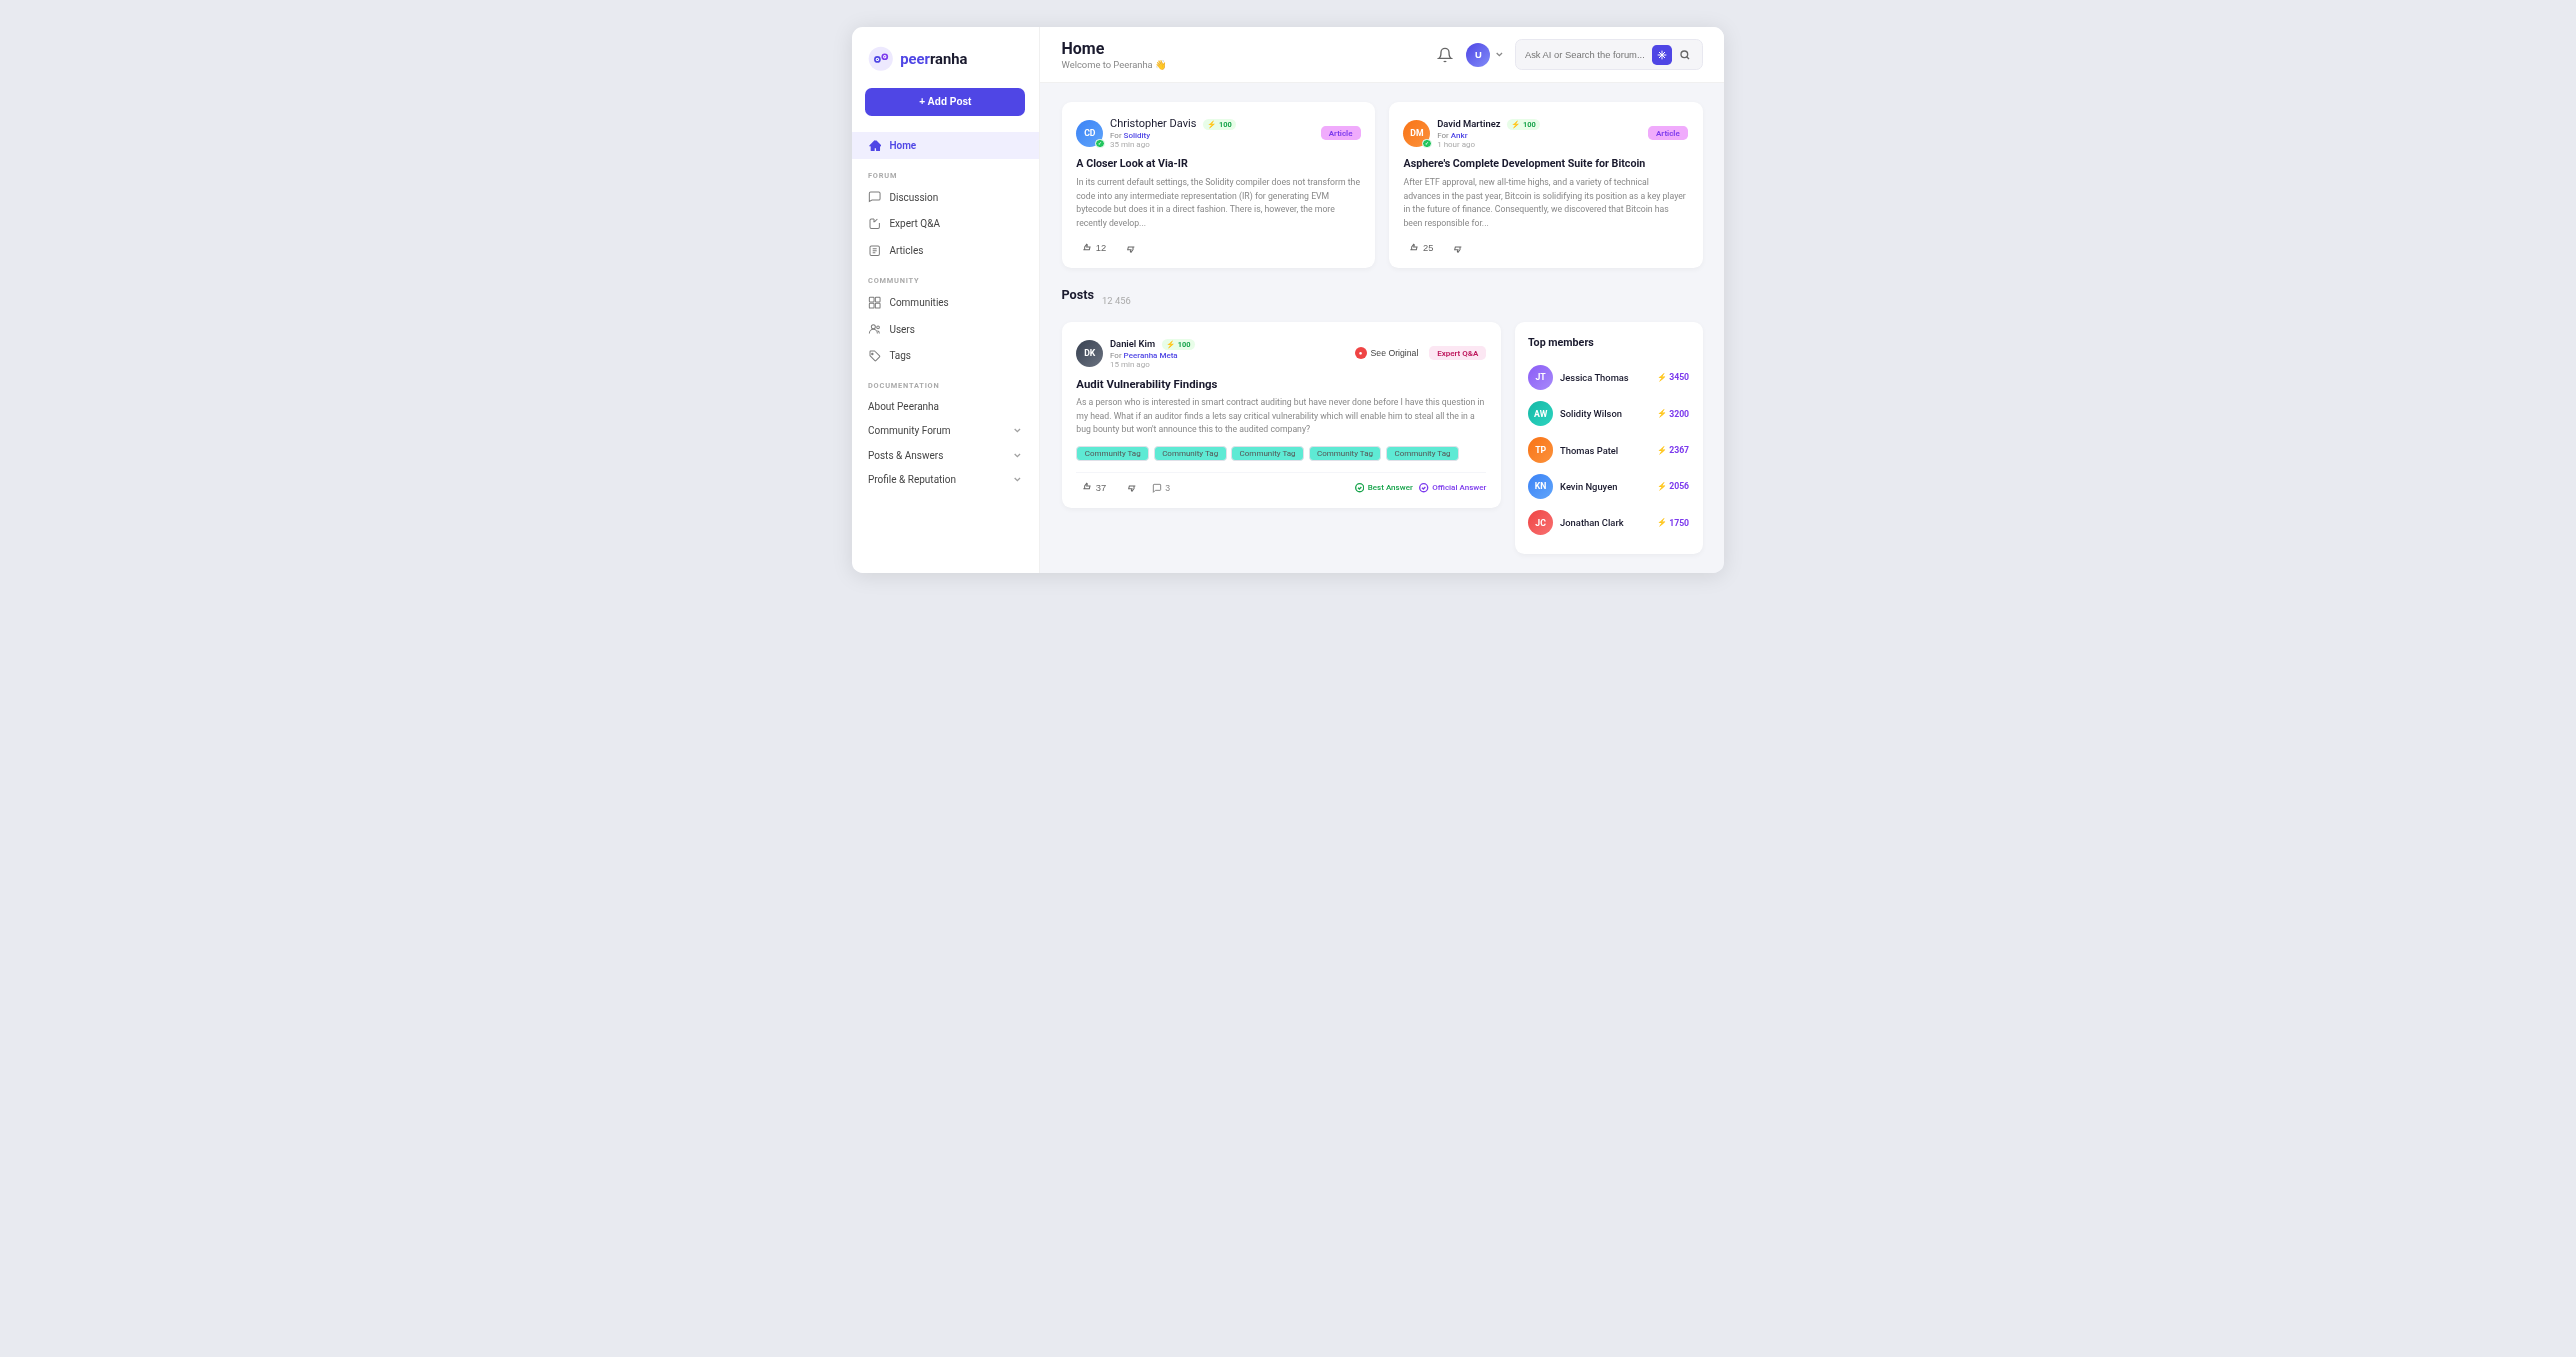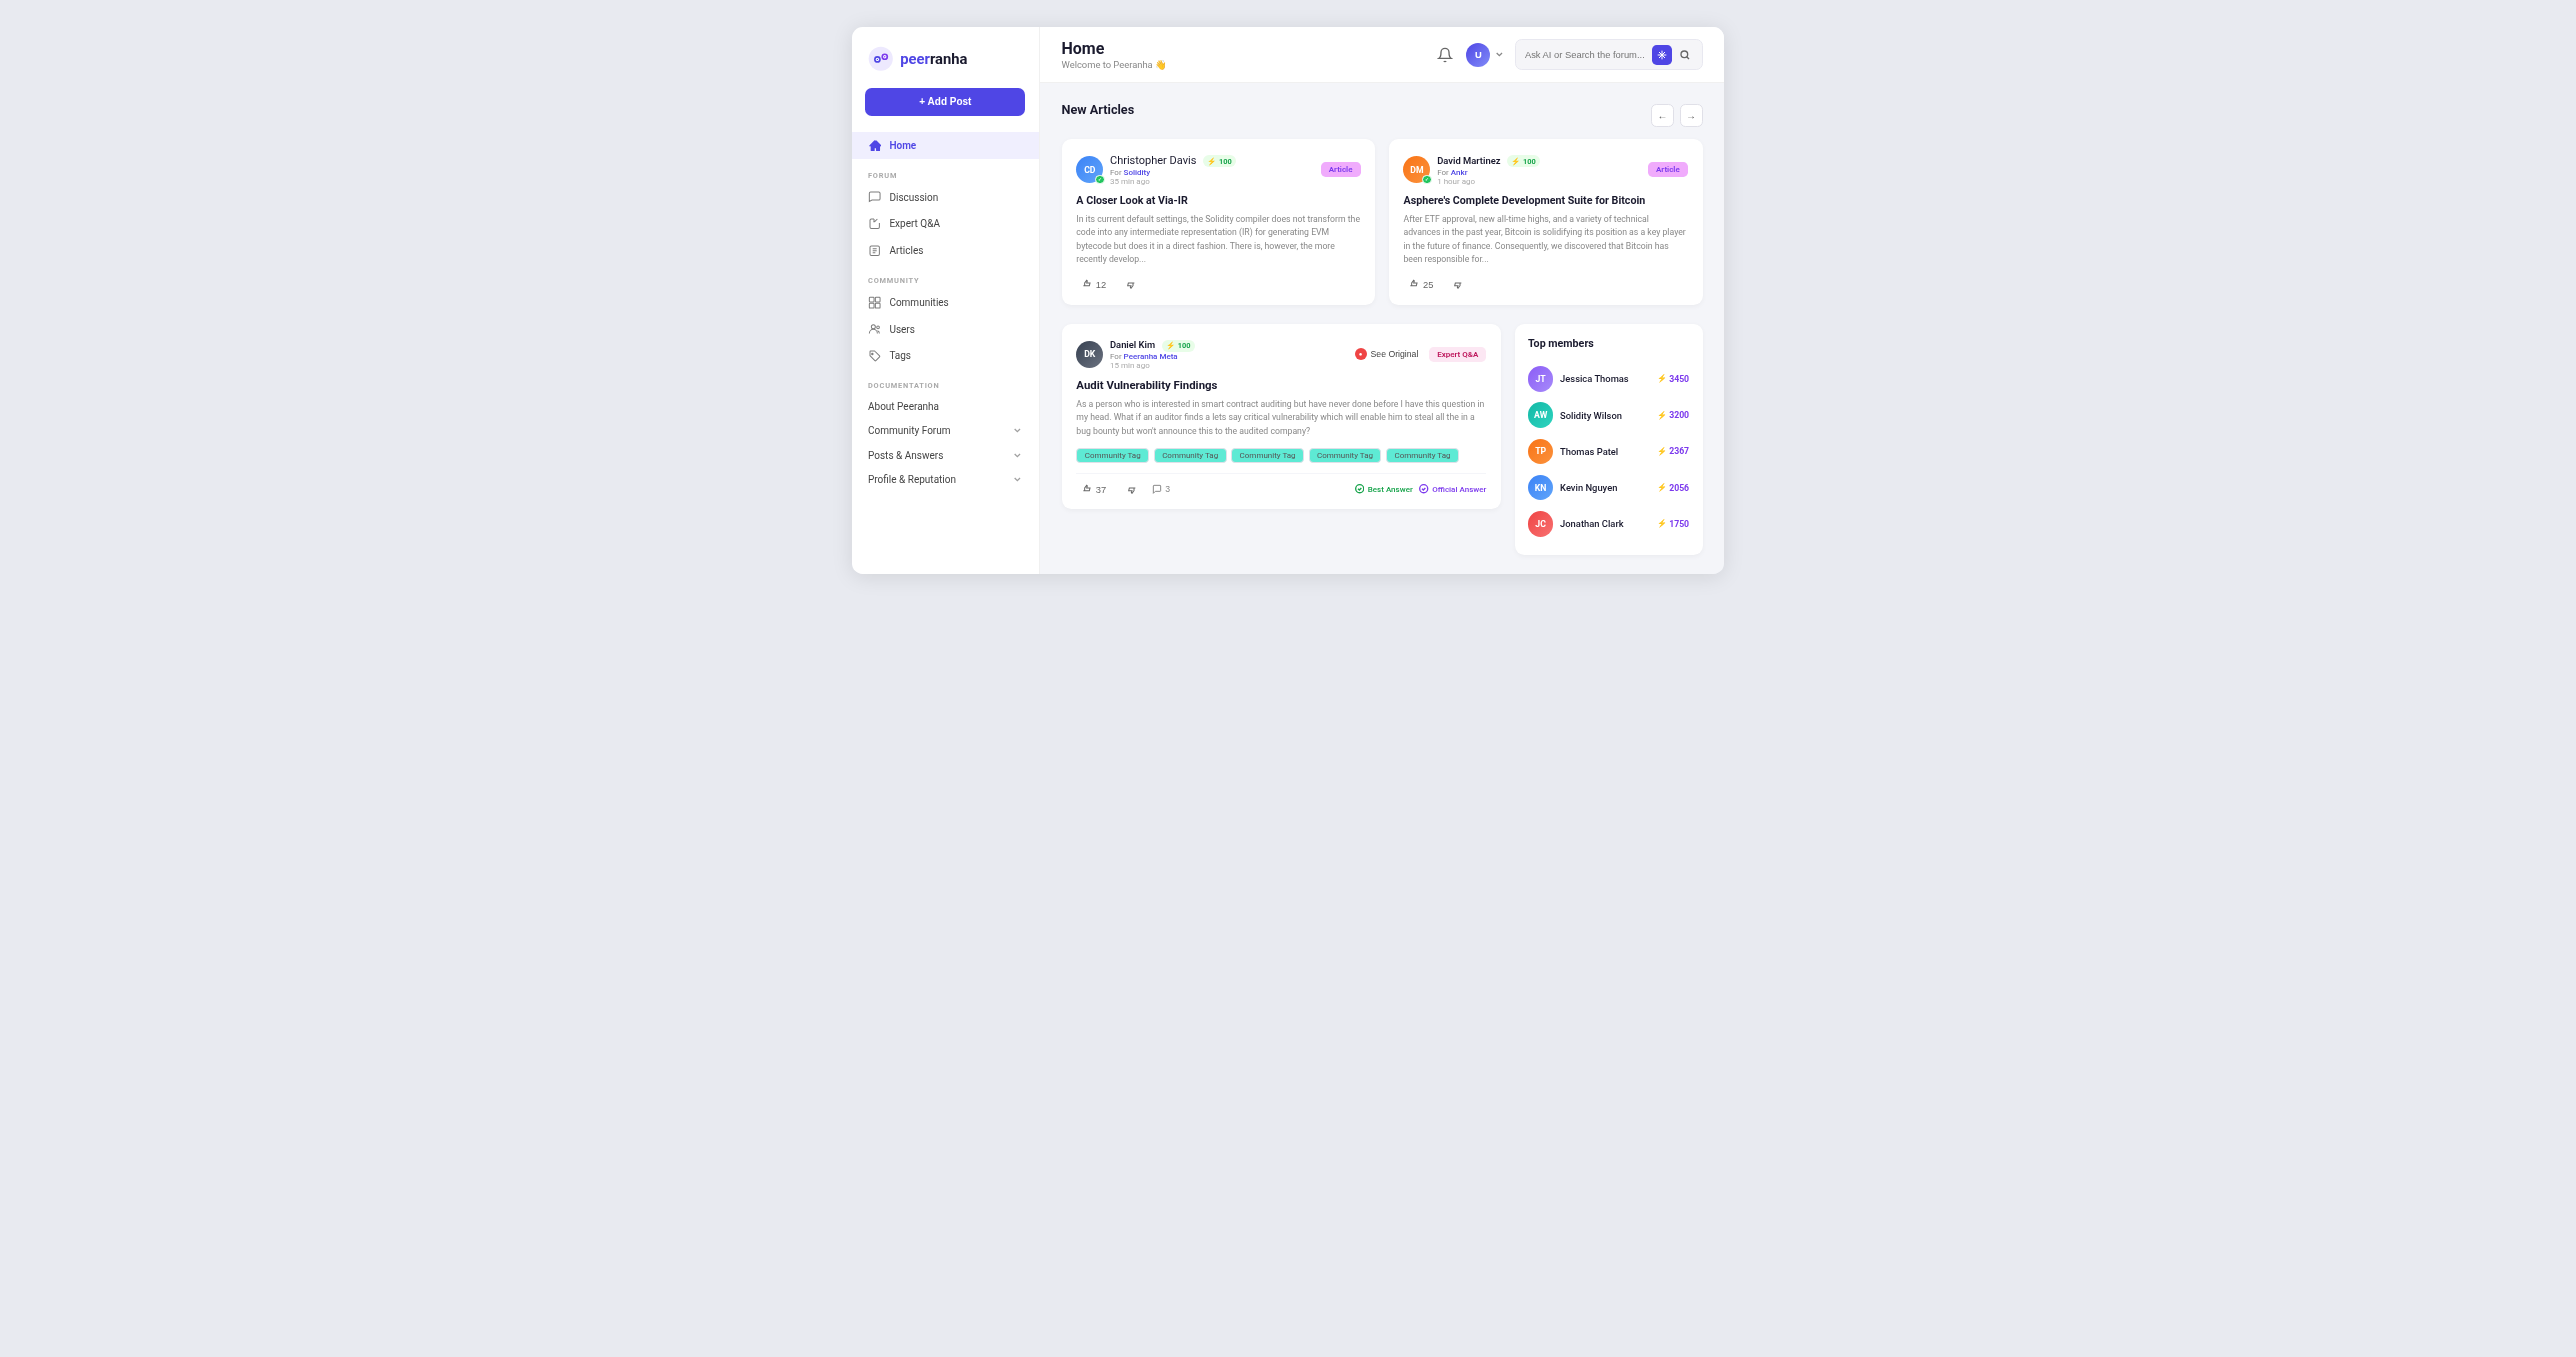--- a/index.html
+++ b/index.html
@@ -690,27 +690,20 @@
                 <circle cx="8" cy="8" r="5"></circle>
                 <path d="M15 15l-3.5-3.5"></path>
               </svg>
           </button>
         </div>
       </div>
     </div>
 
     <div class="content">
 
-      <div class="articles-header">
-        <div class="section-title">New Articles</div>
-        <div class="nav-arrows">
-          <button class="nav-arrow-btn">←</button>
-          <button class="nav-arrow-btn">→</button>
-        </div>
-      </div>
 
       <div class="articles-grid">
 
         <div class="article-card">
           <div class="article-card-header">
             <div class="article-author-info">
               <div class="author-avatar av-blue">
                 CD
                 <div class="verified-badge">✓</div>
               </div>
@@ -775,20 +768,24 @@
             </button>
             <button class="vote-btn">
               <svg width="10.7" height="10.7" viewBox="0 0 16 16" fill="none" stroke="currentColor" stroke-width="1.5">
                   <path d="M14 6h-2V10l-3 4-1-1 1-3H4l1-4H14z"></path>
                 </svg>
             </button>
           </div>
         </div>
       </div>
 
+      <div class="posts-header">
+        <div class="section-title">Posts</div>
+        <span class="posts-count">12 456</span>
+      </div>
 
       <div class="posts-area">
 
         <div class="post-card">
           <div class="post-card-header">
             <div class="article-author-info">
               <div class="author-avatar av-dark">DK</div>
               <div>
                 <div>
                   <span style="font-size:9.4px;font-weight:600;color:#1a1a2e;">Daniel Kim</span>

